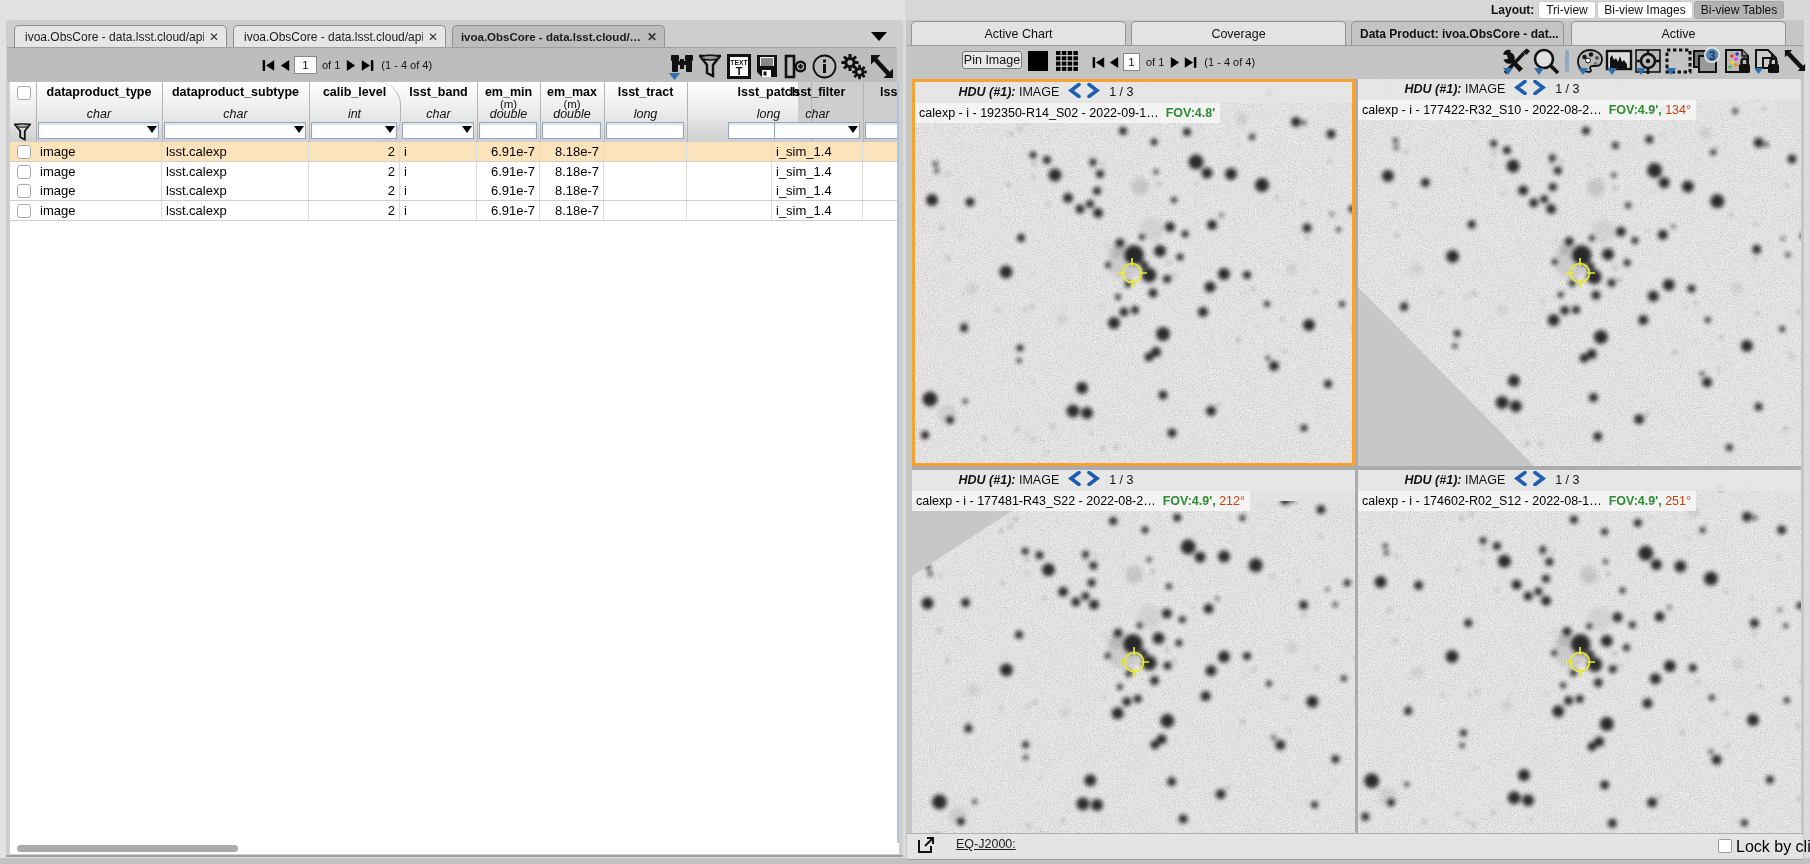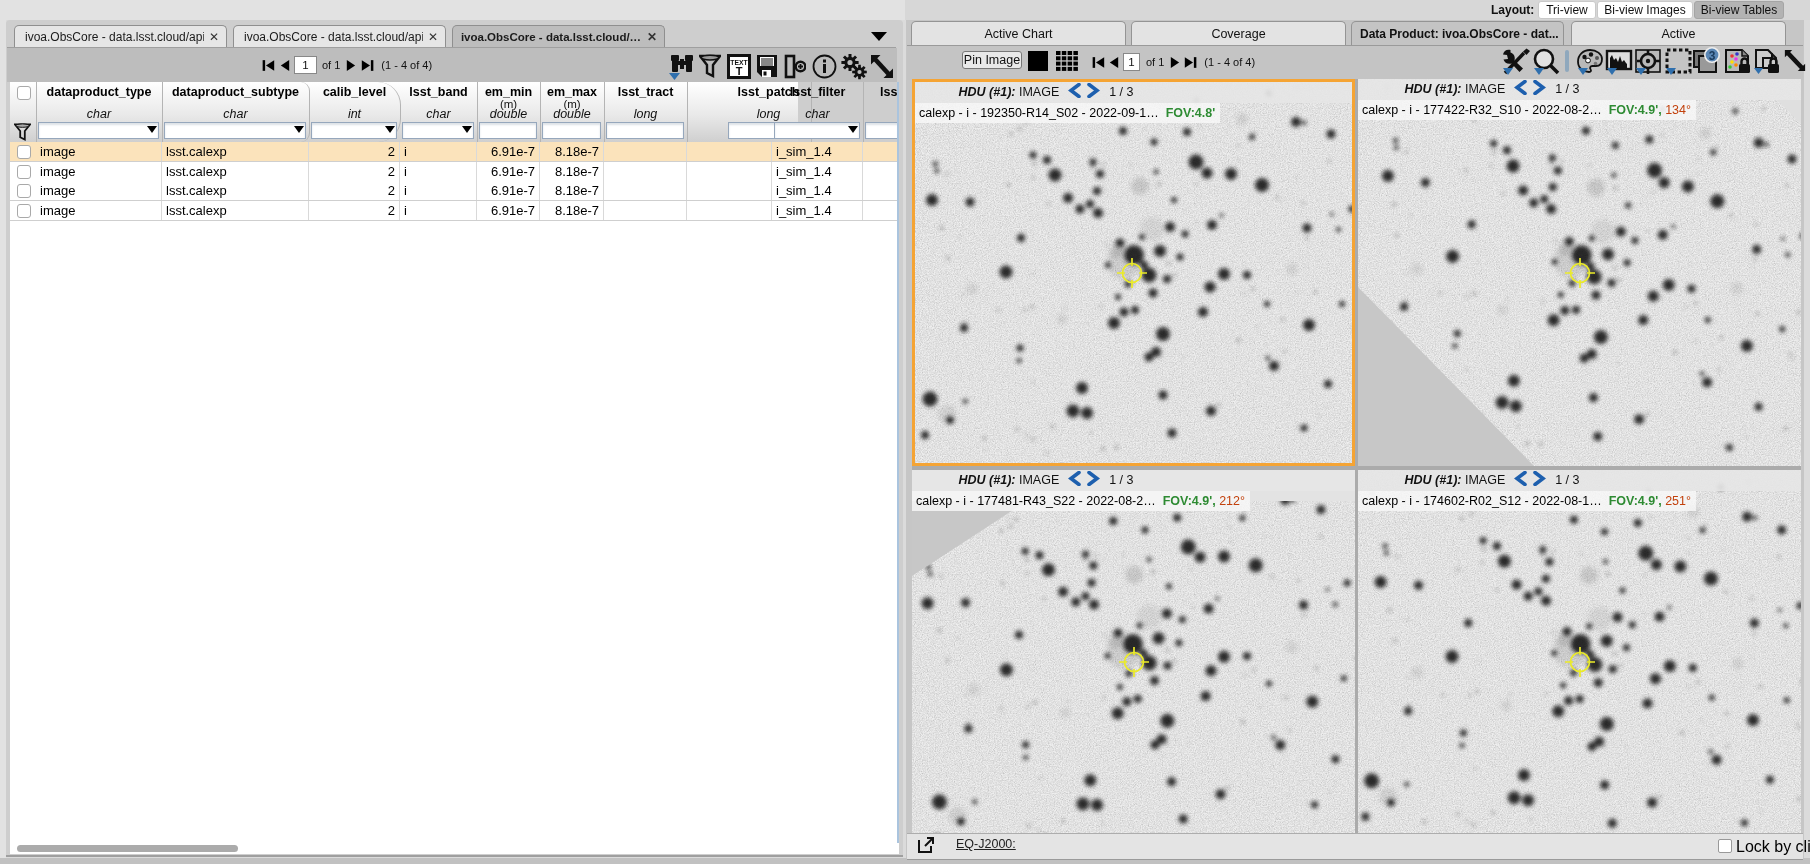--- a/index.html
+++ b/index.html
@@ -171,21 +171,21 @@
   <div class="hcol" style="left:0;width:26px;">
       <div class="cbx" style="left:7px;top:4px;"></div>
     </div>
   <div class="hcol" style="left:26px;width:126px;">
       <div class="hname">dataproduct_type</div>
       <div class="htype" style="top:25px;">char</div>
       <div class="hfilt">
         <span class="dd"></span>
       </div>
     </div>
-  <div class="hcol" style="left:152px;width:147px;border-radius:9px;">
+  <div class="hcol" style="left:152px;width:147px;">
       <div class="hname">dataproduct_subtype</div>
       <div class="htype" style="top:25px;">char</div>
       <div class="hfilt">
         <span class="dd"></span>
       </div>
     </div>
   <div class="hcol" style="left:299px;width:91px;border-radius:23px;">
       <div class="hname">calib_level</div>
       <div class="htype" style="top:25px;">int</div>
       <div class="hfilt">

